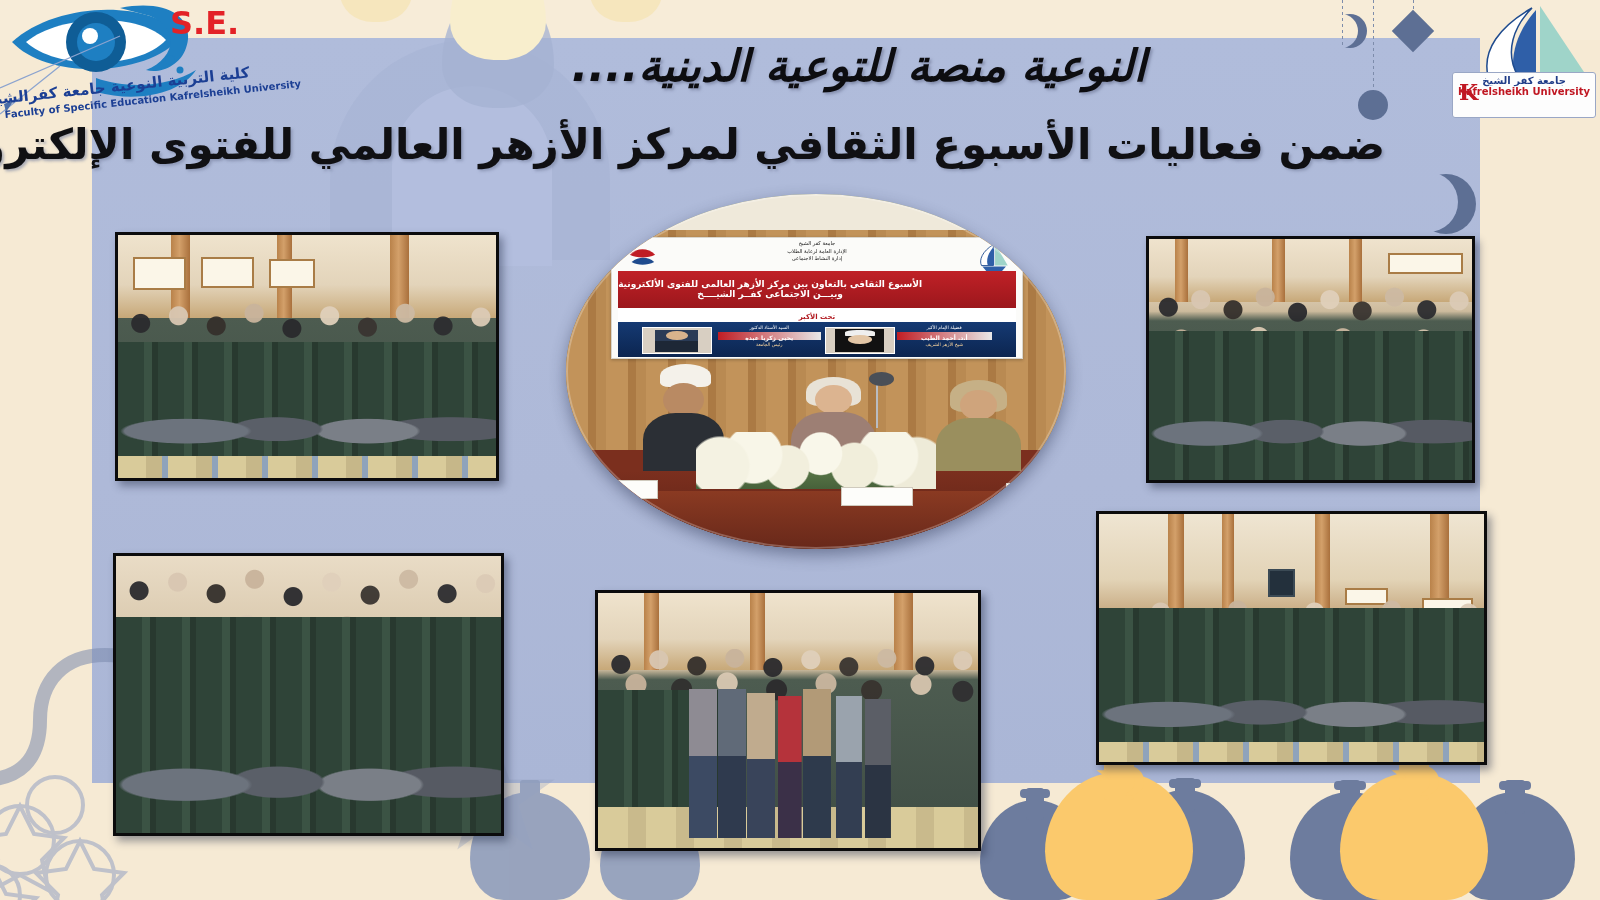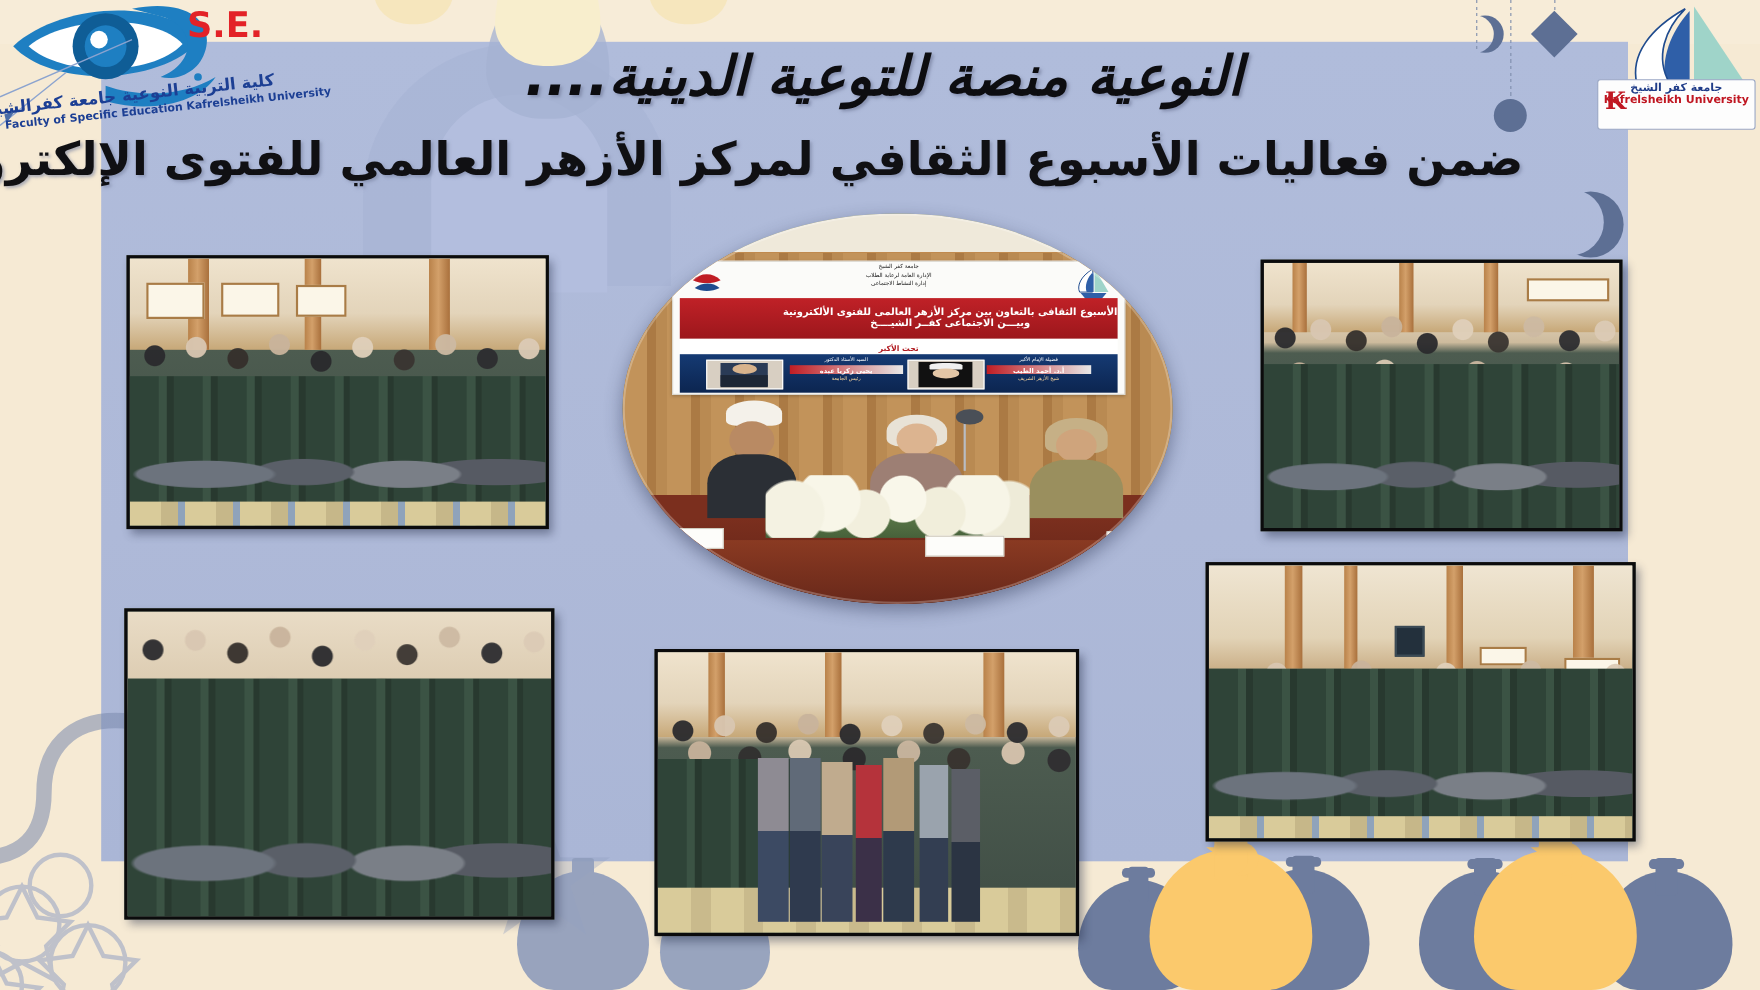--- a/index.html
+++ b/index.html
@@ -59,22 +59,22 @@
 
   
   .logo-left{position:absolute;left:0px;top:-4px;width:260px;height:130px;}
   .logo-right{position:absolute;left:1448px;top:4px;width:150px;height:120px;}
   .lr-box{position:absolute;left:4px;top:68px;width:142px;height:44px;background:#fdfdfd;
     border:1px solid #9aa7c5;border-radius:3px;text-align:center;}
   .lr-ar{font-size:10px;color:#1f3c88;font-weight:bold;margin-top:2px;letter-spacing:0;}
   .lr-en{font-size:10px;color:#c01722;font-weight:bold;}
 
   
-  .title1{position:absolute;right:470px;top:40px;width:1000px;text-align:right;
-    direction:rtl;font-size:50px;font-weight:bold;font-style:italic;color:#0d0d10;
+  .title1{position:absolute;right:454px;top:40px;width:1000px;text-align:right;
+    direction:rtl;font-size:44px;font-weight:bold;font-style:italic;color:#0d0d10;
     font-family:"DejaVu Sans","Liberation Sans",sans-serif;
     text-shadow:2px 2px 3px rgba(120,130,160,.75);white-space:nowrap;}
   .title2{position:absolute;right:215px;top:120px;width:1180px;text-align:right;
     direction:rtl;font-size:42px;font-weight:bold;color:#101013;
     text-shadow:2px 2px 3px rgba(120,130,160,.6);white-space:nowrap;}
 
   
   .photo{position:absolute;border:3px solid #0b0b0c;box-shadow:4px 5px 8px rgba(35,45,70,.45);
      overflow:hidden;background:#7c8a7a;}
   .oval{position:absolute;border-radius:50%;overflow:hidden;
@@ -119,21 +119,21 @@
        radial-gradient(ellipse at 42% 60%,#5a5f68 0 14%,transparent 15%),
        radial-gradient(ellipse at 66% 62%,#7a7f87 0 14%,transparent 15%),
        radial-gradient(ellipse at 88% 60%,#565a63 0 14%,transparent 15%);}
 
   
   .banner{position:absolute;left:9%;top:12%;width:82%;height:34%;
      background:#fbfbf9;border:1px solid #d9d5cc;box-shadow:0 1px 3px rgba(0,0,0,.25);}
   .banner .bhead{position:absolute;left:0;top:2%;width:100%;text-align:center;
      direction:rtl;color:#222;font-size:5.2px;line-height:1.45;}
   .banner .bred{position:absolute;left:1.5%;top:28%;width:97%;height:30%;
-     background:linear-gradient(180deg,#c02127,#9c171c);display:flex;align-items:center;justify-content:flex-end;}
+     background:linear-gradient(180deg,#c02127,#9c171c);display:flex;align-items:center;justify-content:flex-start;}
   .banner .bred span{color:#fff;font-weight:bold;font-size:9px;direction:rtl;text-align:center;line-height:1.15;}
   .banner .bwhite{position:absolute;left:1.5%;top:58%;width:97%;height:15%;
      background:#fff;display:flex;align-items:center;justify-content:center;}
   .banner .bwhite span{color:#b11a20;font-weight:bold;font-size:7px;direction:rtl;}
   .banner .bblue{position:absolute;left:1.5%;top:70%;width:97%;height:29%;
      background:linear-gradient(180deg,#153a73,#0c2550);}
   .banner .port{position:absolute;top:14%;width:17%;height:72%;background:#d8cfc2;border:1px solid #fff;}
   .banner .pname{position:absolute;top:28%;height:22%;background:linear-gradient(90deg,#c01d24,#e8e8e8);}
   .banner .plabel{position:absolute;color:#fff;font-size:4.6px;direction:rtl;}
   .banner .logo-sm{position:absolute;width:9%;height:30%;top:4%;}

